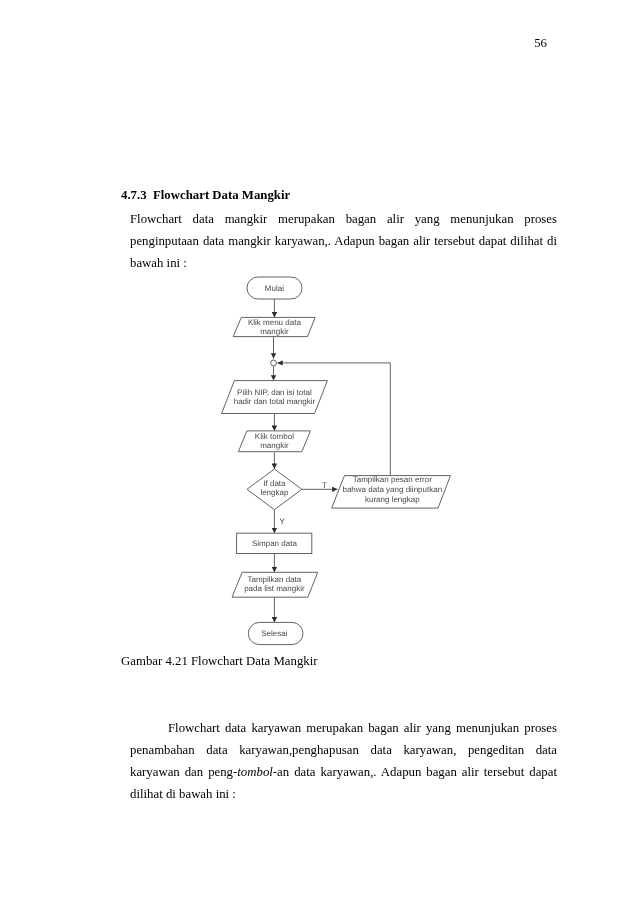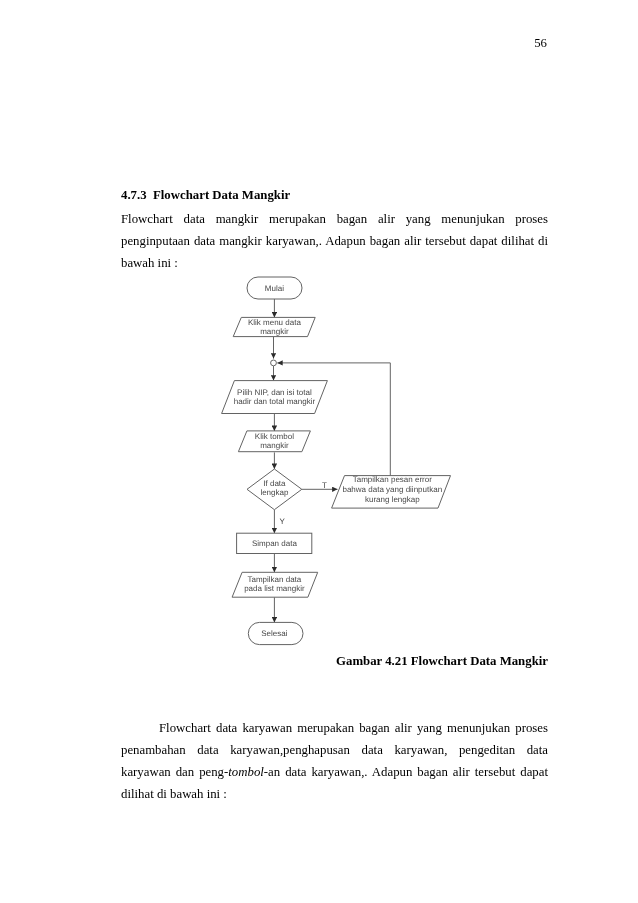--- a/index.html
+++ b/index.html
@@ -5,23 +5,23 @@
   html,body{margin:0;padding:0;}
   body{width:638px;height:903px;background:#ffffff;color:#000;overflow:hidden;
        transform:translateZ(0);
        font-family:"Liberation Serif",serif;
        -webkit-font-smoothing:antialiased;}
   .page{position:absolute;left:0;top:0;width:540px;height:903px;}
   .pagenum{position:absolute;left:0;top:36px;width:547px;text-align:right;
            font-size:12.8px;line-height:14px;}
   .hd{position:absolute;left:121px;width:427px;font-weight:bold;font-size:12.8px;
       line-height:15px;}
-  .para{position:absolute;left:121px;width:427px;font-size:12.8px;
+  .para{position:absolute;left:130px;width:427px;font-size:12.8px;
         text-align:justify;line-height:22.2px;}
-  .cap{position:absolute;left:121px;width:427px;text-align:right;font-weight:bold;
+  .cap{position:absolute;left:121px;width:427px;text-align:left;font-weight:normal;
        font-size:12.8px;line-height:15px;}
   .fc{position:absolute;left:0;top:0;width:638px;height:903px;}
   .fclabel{font-family:"Liberation Sans",sans-serif;-webkit-font-smoothing:antialiased;text-rendering:geometricPrecision;}
   svg text{-webkit-font-smoothing:antialiased;}
 </style>
 </head>
 <body>
 
 <div class="page">
 

